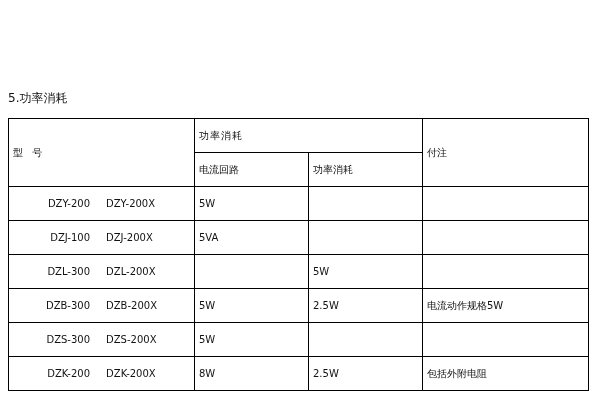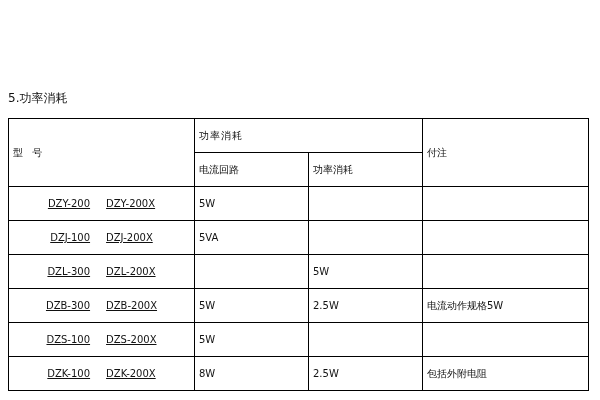--- a/index.html
+++ b/index.html
@@ -57,21 +57,20 @@
   .col-volt    { width: 114px; }
   .col-curr    { width: 114px; }
   .col-note    { width: 166px; }
 
   .model-cell {
     display: flex;
     justify-content: center;
     align-items: center;
     gap: 16px;
     height: 100%;
-    text-decoration: underline;
   }
   .model-a, .model-b {
     white-space: nowrap;
   }
   .hdr-model {
     letter-spacing: 3px;
   }
   .hdr-group {
     letter-spacing: 1px;
   }
@@ -143,32 +142,32 @@
               <span class="model-b">DZB-200X</span>
             </div>
           </td>
           <td>5W</td>
           <td>2.5W</td>
           <td>电流动作规格5W</td>
         </tr>
         <tr>
           <td>
             <div class="model-cell">
-              <span class="model-a">DZS-100</span>
+              <span class="model-a">DZS-300</span>
               <span class="model-b">DZS-200X</span>
             </div>
           </td>
           <td>5W</td>
           <td></td>
           <td></td>
         </tr>
         <tr>
           <td>
             <div class="model-cell">
-              <span class="model-a">DZK-100</span>
+              <span class="model-a">DZK-200</span>
               <span class="model-b">DZK-200X</span>
             </div>
           </td>
           <td>8W</td>
           <td>2.5W</td>
           <td>包括外附电阻</td>
         </tr>
       </tbody>
     </table>
   </div>

